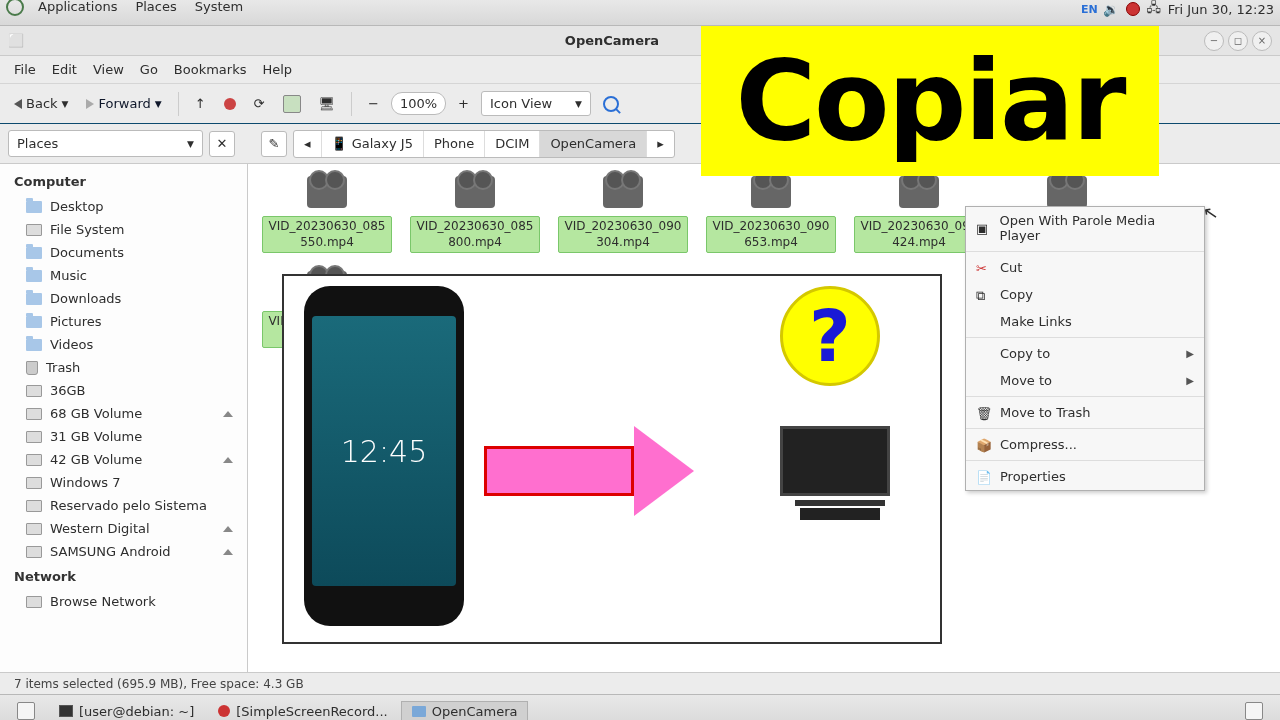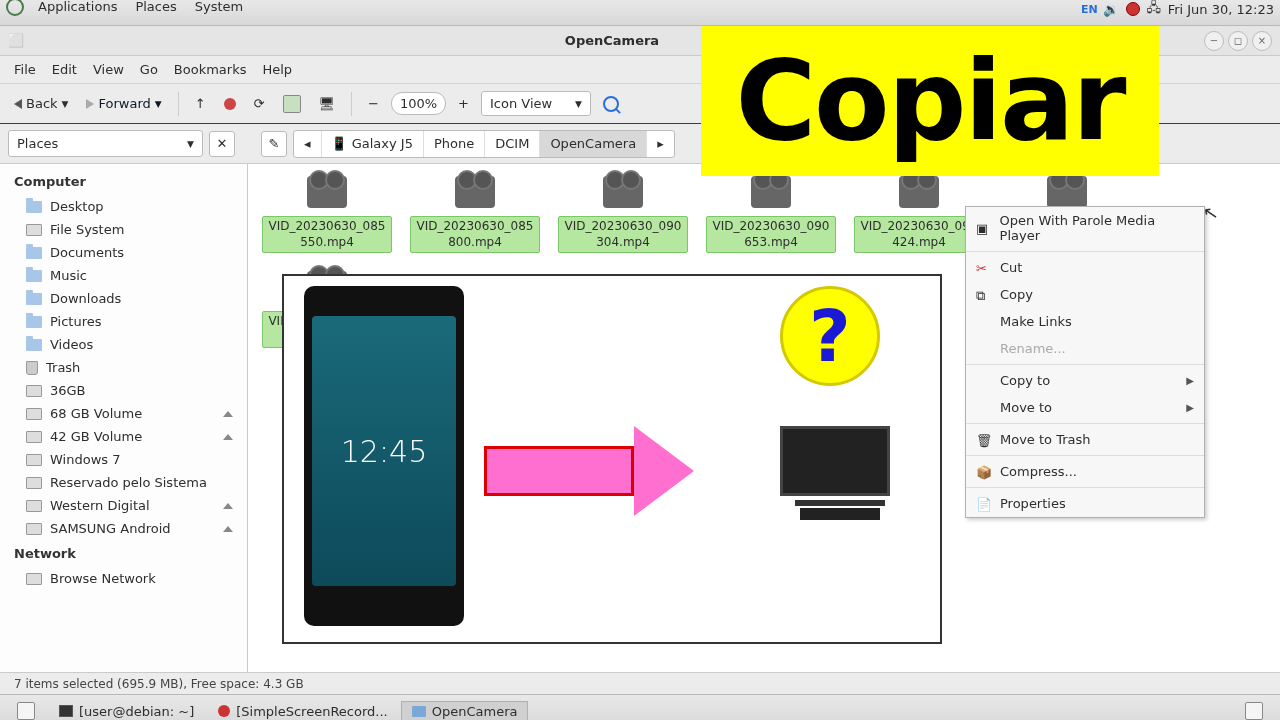--- a/index.html
+++ b/index.html
@@ -66,21 +66,21 @@
 .file { width: 130px; text-align: center; cursor: pointer; }
 .film { width: 48px; height: 36px; margin: 0 auto 4px; position: relative; }
 .reel { width: 40px; height: 32px; background: #666; border-radius: 4px; position: relative; margin: 0 auto; }
 .reel::before, .reel::after { content: ""; position: absolute; top: -6px; width: 16px; height: 16px; background: #555; border-radius: 50%; border: 2px solid #777; }
 .reel::before { left: 2px; }
 .reel::after { right: 2px; }
 .fname { background: #b5e7a0; border: 1px solid #7ac76a; border-radius: 2px; padding: 2px 4px; font-size: 12px; line-height: 1.3; word-break: break-all; }
 
 
 .illus { position: absolute; left: 34px; top: 110px; width: 660px; height: 370px; border: 2px solid #333; background: #fff; }
-.phone { position: absolute; left: 20px; top: 10px; width: 160px; height: 340px; background: #111; border-radius: 10px; }
+.phone { position: absolute; left: 20px; top: 10px; width: 160px; height: 340px; background: #111; border-radius: 26px; }
 .phone-screen { position: absolute; top: 30px; left: 8px; right: 8px; bottom: 40px; background: linear-gradient(#1a6a7a,#0d4a5a); border-radius: 4px; display: flex; flex-direction: column; align-items: center; justify-content: center; color: #fff; }
 .arrow-big { position: absolute; left: 200px; top: 160px; width: 210px; height: 70px; }
 .arrow-body { width: 150px; height: 50px; background: #ff6fcf; border: 3px solid #d00; position: absolute; top: 10px; }
 .arrow-head { position: absolute; left: 150px; top: -10px; width: 0; height: 0; border-top: 45px solid transparent; border-bottom: 45px solid transparent; border-left: 60px solid #ff6fcf; }
 .arrow-head::before { content:""; position:absolute; left:-60px; top:-45px; width:0; height:0; border-top:45px solid transparent; border-bottom:45px solid transparent; border-left:60px solid #d00; z-index:-1; transform:scale(1.08);}
 .pc { position: absolute; right: 40px; top: 150px; width: 120px; height: 100px; }
 .monitor { width: 110px; height: 70px; background: #222; border: 3px solid #444; }
 .qmark { position: absolute; right: 60px; top: 10px; width: 100px; height: 100px; background: #ffff00; border: 3px solid #d4c800; border-radius: 50%; display: flex; align-items: center; justify-content: center; color: #1a1ad6; font-size: 72px; font-weight: bold; }
 
 
@@ -236,20 +236,24 @@
         <span class="disk-icon"></span>
         <span>36GB</span>
       </div>
     <div class="sb-item">
         <span class="disk-icon"></span>
         <span>68 GB Volume</span>
         <span class="eject"></span>
       </div>
     <div class="sb-item">
         <span class="disk-icon"></span>
+        <span>31 GB Volume</span>
+      </div>
+    <div class="sb-item">
+        <span class="disk-icon"></span>
         <span>42 GB Volume</span>
         <span class="eject"></span>
       </div>
     <div class="sb-item">
         <span class="disk-icon"></span>
         <span>Windows 7</span>
       </div>
     <div class="sb-item">
         <span class="disk-icon"></span>
         <span>Reservado pelo Sistema</span>
@@ -348,24 +352,20 @@
       <span>Cut</span>
     </div>
   <div class="ctx-item">
       <span class="ctx-icon">⧉</span>
       <span>Copy</span>
     </div>
   <div class="ctx-item">
       <span class="ctx-icon"></span>
       <span>Make Links</span>
     </div>
-  <div class="ctx-item disabled">
-      <span class="ctx-icon"></span>
-      <span>Rename...</span>
-    </div>
   <div class="ctx-sep"></div>
   <div class="ctx-item">
       <span class="ctx-icon"></span>
       <span>Copy to</span>
       <span class="sub-arrow">▶</span>
     </div>
   <div class="ctx-item">
       <span class="ctx-icon"></span>
       <span>Move to</span>
       <span class="sub-arrow">▶</span>

